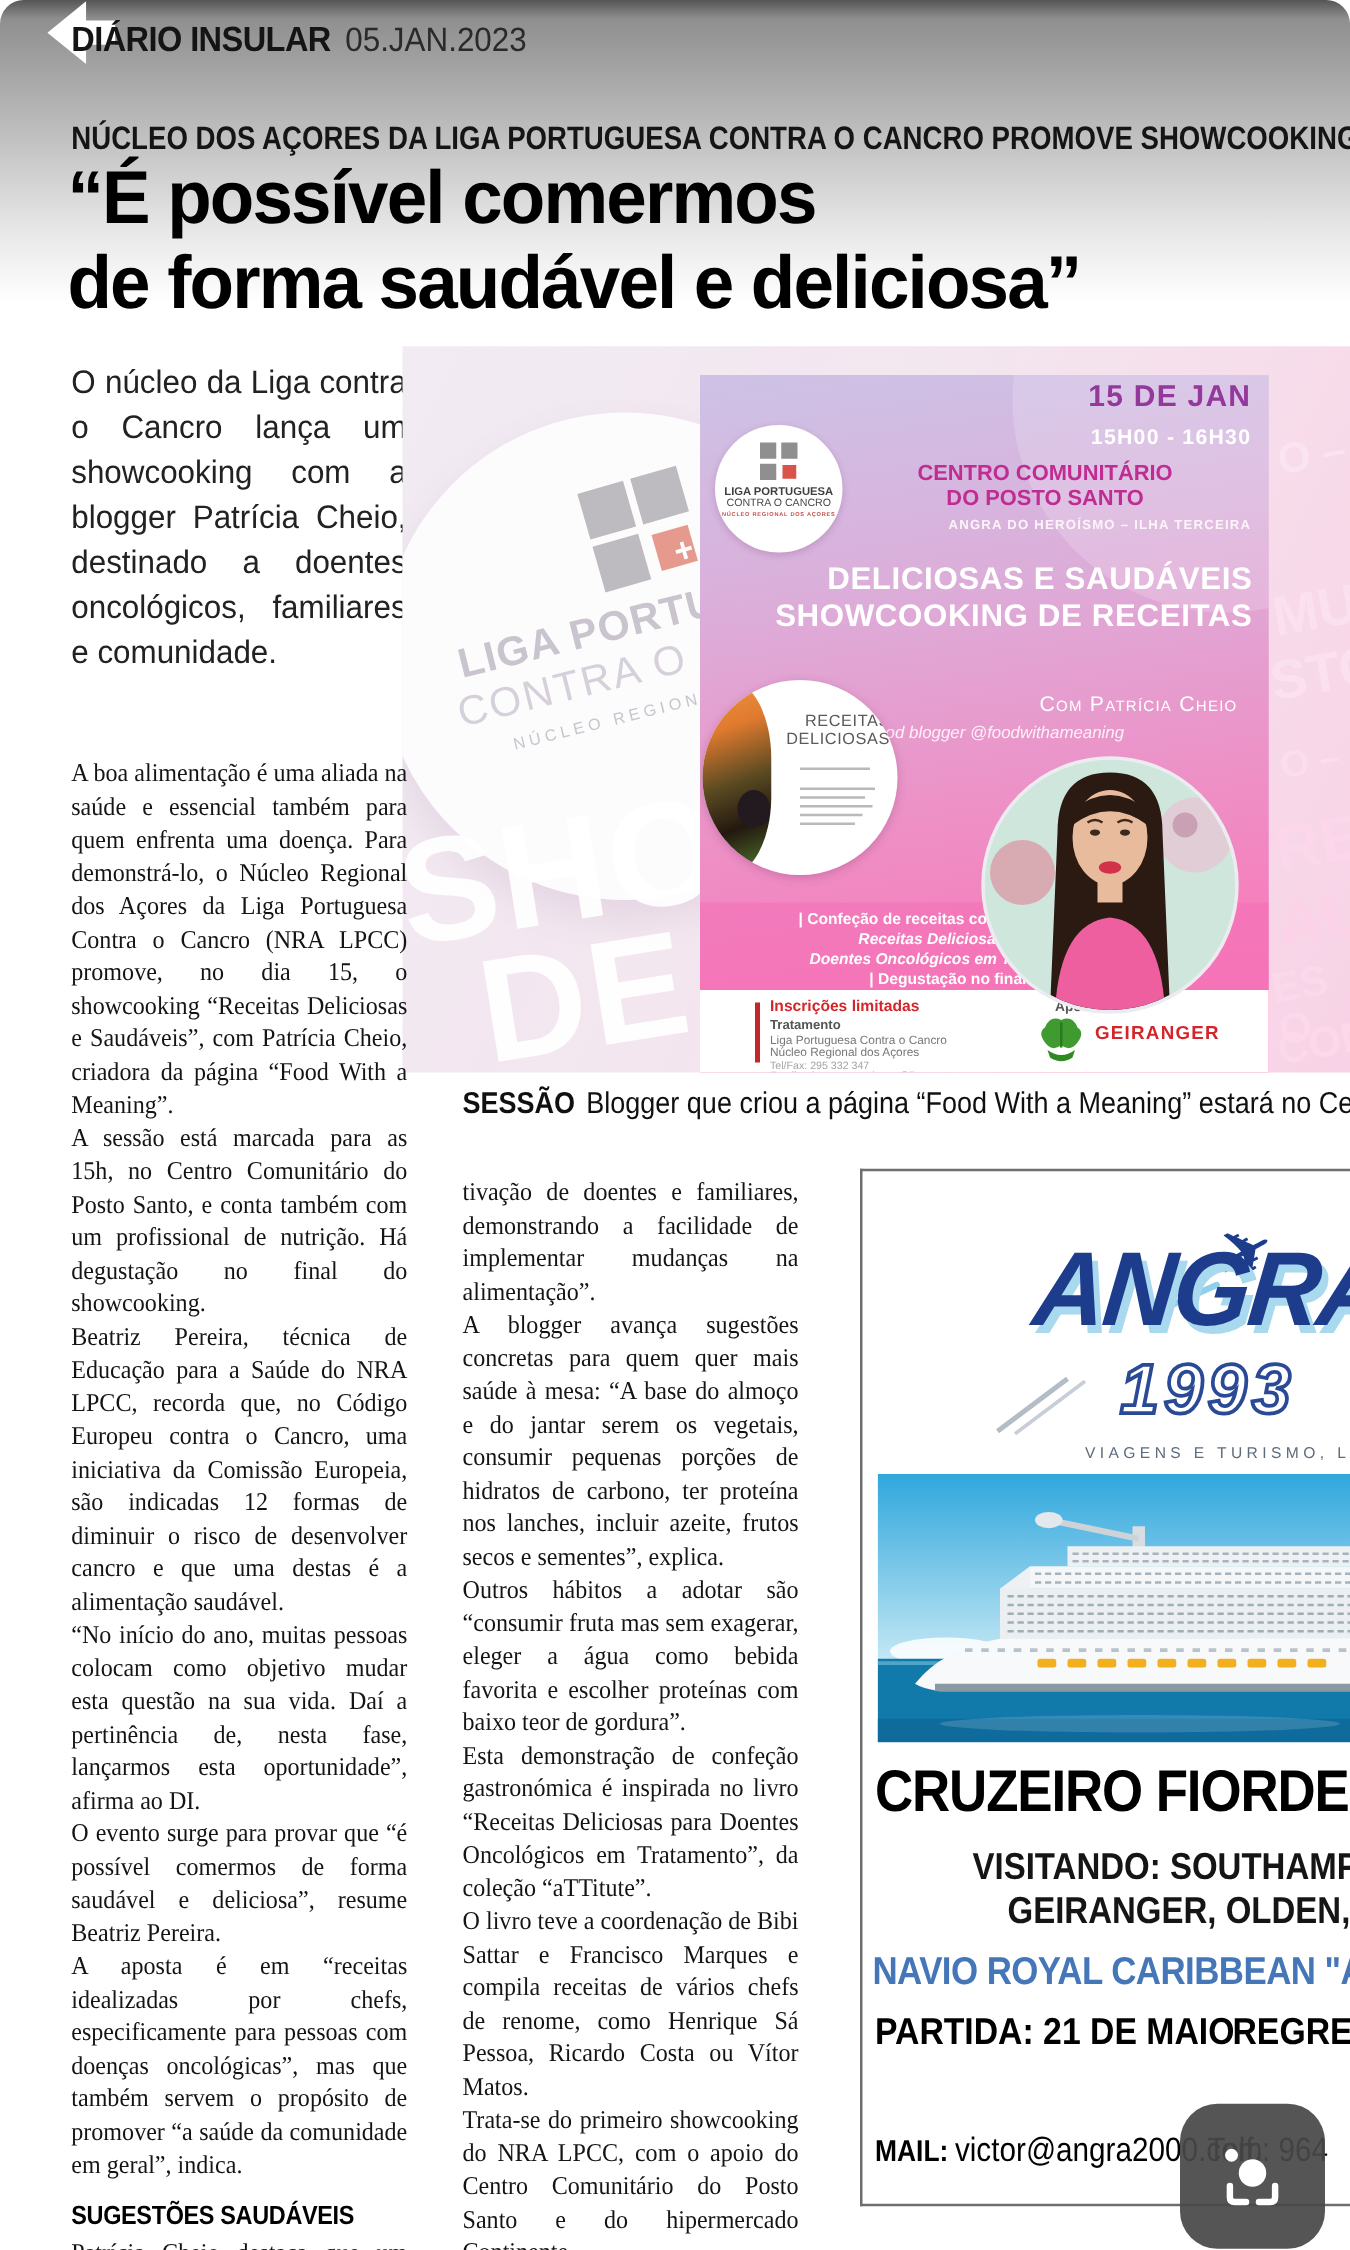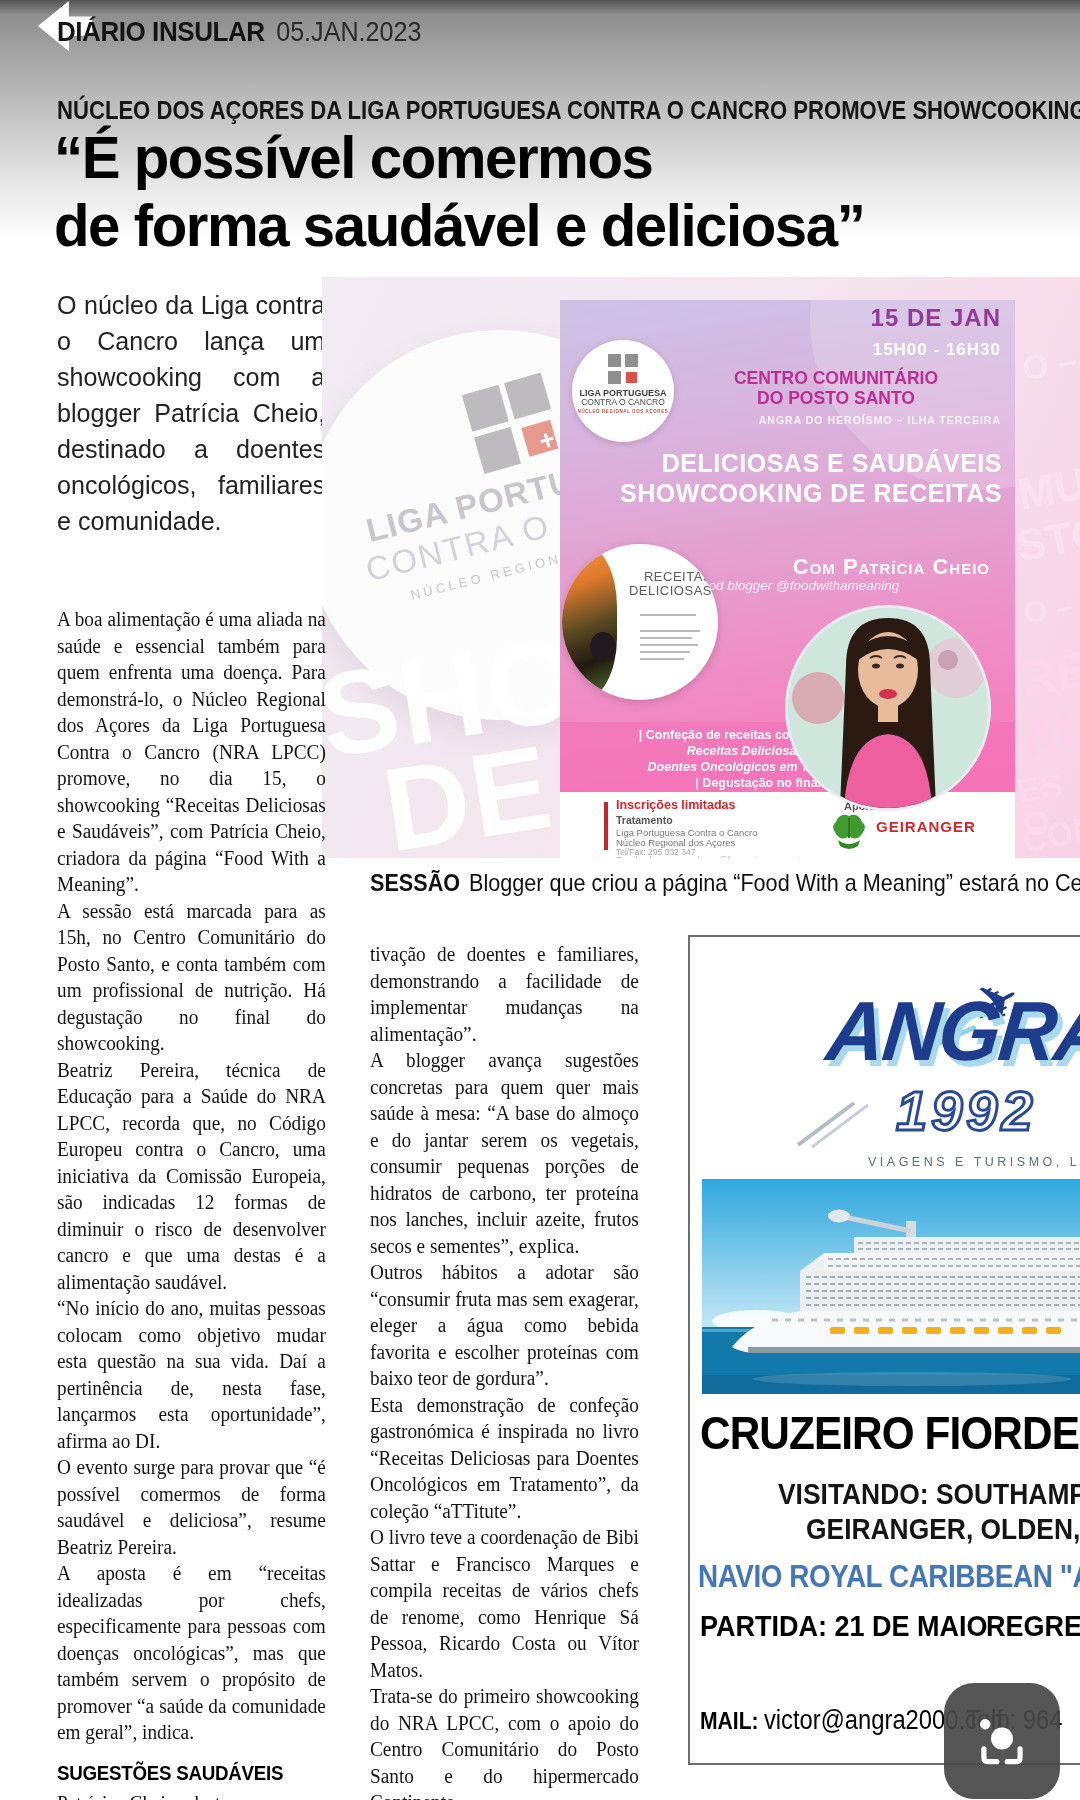--- a/index.html
+++ b/index.html
@@ -1,17 +1,17 @@
 <!DOCTYPE html>
 <html><head>
 <meta charset="utf-8">
 <style>
   html,body{margin:0;padding:0;background:#fff;}
   .page{position:relative;width:1080px;height:1800px;background:#fff;overflow:hidden;
-        font-family:"Liberation Sans",sans-serif;color:#111;}
+        font-family:"Liberation Sans",sans-serif;color:#111;border-radius:19px;}
 
   
   .hdr-grad{position:absolute;left:0;top:0;width:1080px;height:252px;
     background:linear-gradient(180deg,#555 0%,#8f8f8f 6%,#b9b9b9 38%,#e6e6e6 72%,#fff 96%);}
   .back-arrow{position:absolute;left:36px;top:0;width:58px;height:58px;cursor:pointer;}
   .masthead{position:absolute;left:57px;top:16px;white-space:nowrap;transform:scaleX(.93);transform-origin:left top;}
   .masthead .mh-name{font-weight:700;font-size:28px;color:#141414;letter-spacing:-.5px;}
   .masthead .mh-date{font-weight:400;font-size:27px;color:#2a2a2a;margin-left:8px;}
 
   .kicker{position:absolute;left:57px;top:95px;font-weight:700;font-size:26px;color:#151515;
@@ -68,22 +68,22 @@
   .p-logo-l3{font-size:4.5px;font-weight:700;color:#c0504a;letter-spacing:.6px;margin-top:2px;}
   .p-right{position:absolute;right:14px;top:4px;width:330px;text-align:right;}
   .p-date{font-size:24px;font-weight:800;color:#93399b;letter-spacing:1px;}
   .p-time{font-size:17px;font-weight:700;color:#fff;margin-top:8px;letter-spacing:1px;}
   .p-venue{font-size:17.5px;font-weight:800;color:#c02d92;line-height:20px;margin-top:8px;text-align:center;}
   .p-loc{font-size:10.5px;font-weight:600;color:#fdf4fa;letter-spacing:1px;margin-top:6px;}
   .p-title{position:absolute;left:30px;top:148px;width:412px;text-align:right;font-weight:800;color:#fff;
     font-size:25px;line-height:30px;letter-spacing:.5px;}
   .p-aud{position:absolute;left:30px;top:214px;width:412px;text-align:right;font-weight:800;color:#d53c8c;
     font-size:13.5px;line-height:17px;}
-  .p-host{position:absolute;left:30px;top:254px;width:400px;text-align:right;color:#fff;font-weight:700;
-    font-size:22px;font-variant:small-caps;letter-spacing:1px;}
+  .p-host{position:absolute;left:30px;top:254px;width:400px;text-align:right;color:#fff;font-weight:400;
+    font-size:17px;font-variant:small-caps;letter-spacing:1px;}
   .p-hostsub{position:absolute;left:30px;top:278px;width:412px;text-align:center;color:#fdf0f8;
     font-style:italic;font-size:13.5px;}
   .book-circle{position:absolute;left:2px;top:244px;width:156px;height:156px;border-radius:50%;background:#fff;
     overflow:hidden;box-shadow:0 2px 8px rgba(120,60,110,.3);}
   .book-photo{position:absolute;left:-30px;top:0;width:85px;height:156px;
     background:linear-gradient(160deg,#f0a04a 0%,#e07a2e 30%,#5a4a22 55%,#23180f 75%,#4c6b2b 95%);
     border-radius:50% 40% 40% 50%;}
   .book-berry{position:absolute;left:28px;top:88px;width:26px;height:30px;border-radius:50%;background:#231a20;}
   .book-title{position:absolute;left:62px;top:26px;width:88px;text-align:right;font-weight:400;color:#5a5a5a;
     font-size:13px;line-height:14px;letter-spacing:.5px;}
@@ -324,21 +324,21 @@
   </div>
 
   <div class="ad">
     <span class="ad-plane">✈</span>
     <div class="ad-plane-line"></div>
     <div class="ad-brand">ANGRA</div>
     <svg class="ad-swoosh" width="110" height="60" viewBox="0 0 110 60">
       <path d="M8,56 L64,14" stroke="#b4bcc6" stroke-width="4" fill="none"></path>
       <path d="M22,58 L78,16" stroke="#c8ced8" stroke-width="3" fill="none"></path>
     </svg>
-    <div class="ad-year">1992</div>
+    <div class="ad-year">1993</div>
     <div class="ad-sub">VIAGENS E TURISMO, LDA.</div>
 
     <div class="ad-photo">
       <svg viewBox="0 0 386 215" width="386" height="215" preserveAspectRatio="none">
         <defs>
           <linearGradient id="sky" x1="0" y1="0" x2="0" y2="1">
             <stop offset="0" stop-color="#2fa7dd"></stop>
               <stop offset="1" stop-color="#c5e8f5"></stop>
           </linearGradient>
         </defs>

